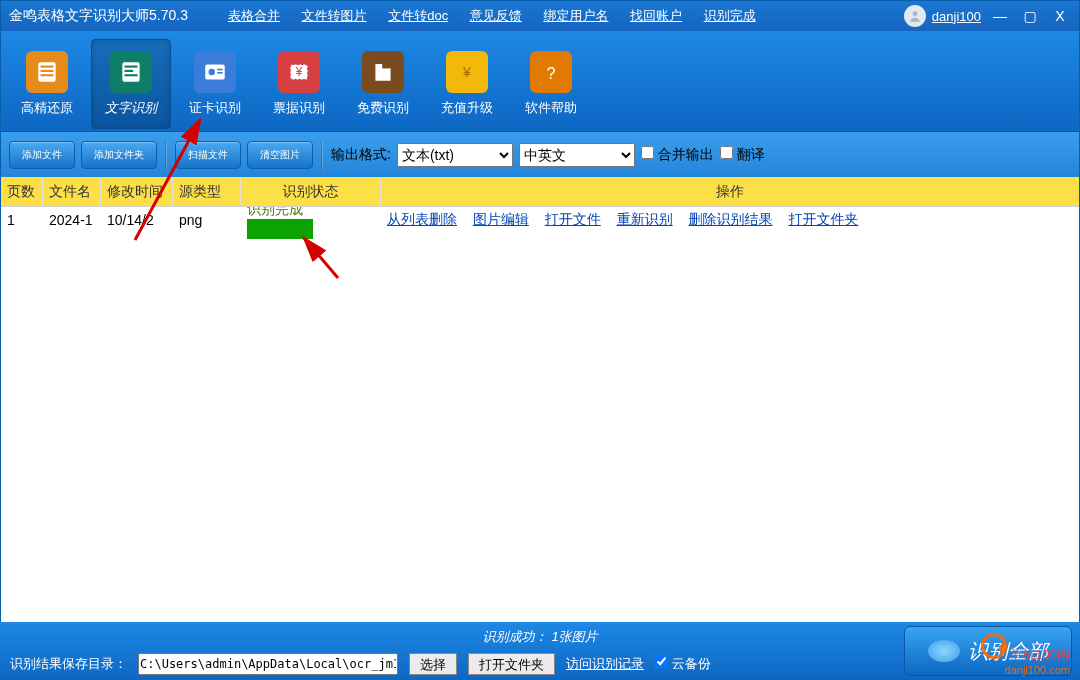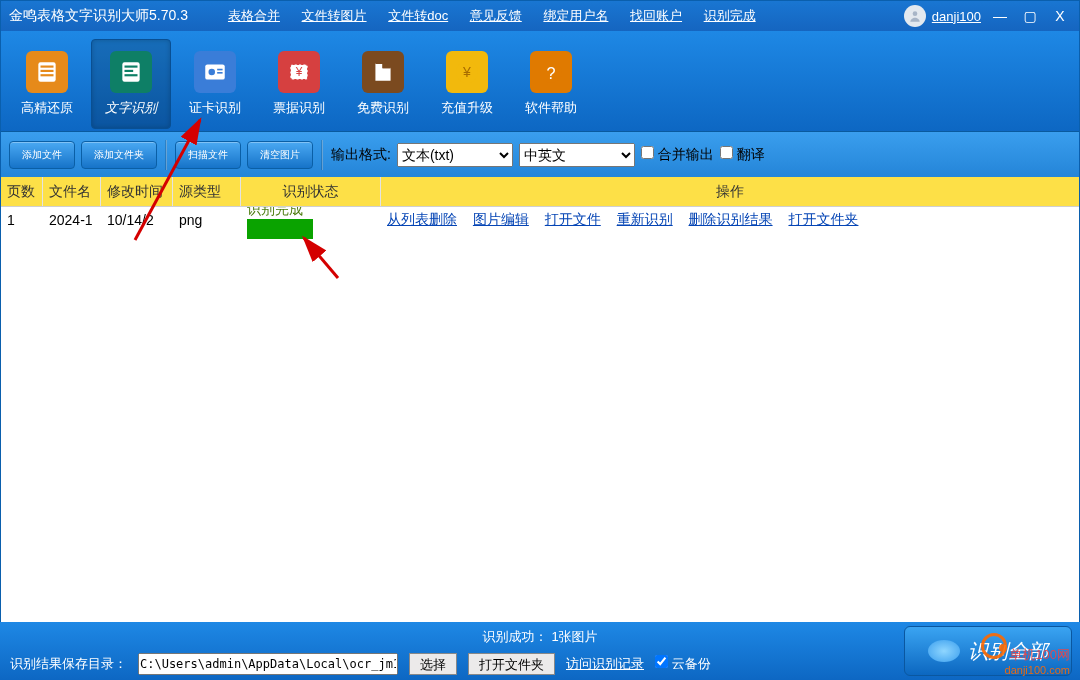--- a/index.html
+++ b/index.html
@@ -24,21 +24,21 @@
 .toolbar select { height: 24px; font-size: 14px; }
 .table-hdr { height: 30px; display: flex; align-items: center; background: #fde047; border-bottom: 1px solid #cfcfcf; }
 .table-hdr .col { border-right: 1px solid #e3e3e3; height: 100%; display: flex; align-items: center; padding: 0 6px; font-size: 14px; color: #333; }
 .table-body { height: 414px; background: #fff; overflow: auto; }
 .row { display: flex; align-items: center; height: 26px; font-size: 14px; }
 .row .cell { padding: 0 6px; }
 .act a { color: #0545b5; text-decoration: underline; margin-right: 12px; }
 .greenbar { display: inline-block; width: 66px; height: 20px; background: #0aa300; vertical-align: middle; margin-right: 10px; }
 .status-done { color: #4d7c0f; }
 .footer { position: absolute; left: 0; right: 0; bottom: 0; height: 58px; background: linear-gradient(#1e88e5, #0d67c3); color: #fff; padding: 4px 10px; }
-.footer .line1 { text-align: center; height: 22px; display: flex; align-items: center; justify-content: center; gap: 4px; }
+.footer .line1 { text-align: center; height: 22px; display: flex; align-items: center; justify-content: center; gap: 4px; font-style: italic; }
 .footer .line2 { display: flex; align-items: center; gap: 11px; height: 32px; }
 .footer .line2 input[type=text] { height: 22px; width: 260px; font-family: monospace; font-size: 12px; }
 .footer .line2 .fbtn { background: #eceaea; border: 1px solid #888; padding: 2px 10px; height: 22px; cursor: pointer; font-size: 13px; }
 .footer a { color: #fff; text-decoration: underline; }
 .big-btn { position: absolute; right: 8px; bottom: 4px; width: 168px; height: 50px; background: linear-gradient(#3aa4f2, #0c67c0); border: 1px solid #0a57a0; border-radius: 6px; display: flex; align-items: center; justify-content: center; gap: 8px; color: #fff; font-size: 20px; font-style: italic; cursor: pointer; }
 .big-btn .lens { width: 32px; height: 22px; background: radial-gradient(#8fd6ff,#3a9eee); border-radius: 50%; position: relative; }
 .watermark { position: absolute; right: 10px; bottom: 4px; color: #ff6a00; font-size: 11px; opacity: .9; text-align: right; }
 .wm-circle { width: 26px; height: 26px; border: 3px solid #ff6a00; border-radius: 50%; display: inline-block; margin-right: 2px; position: relative; }
 .wm-circle::after { content: ""; width: 8px; height: 8px; background: #ff6a00; border-radius: 50%; position: absolute; right: -3px; bottom: 4px; }
 .arrow { position: absolute; pointer-events: none; }

